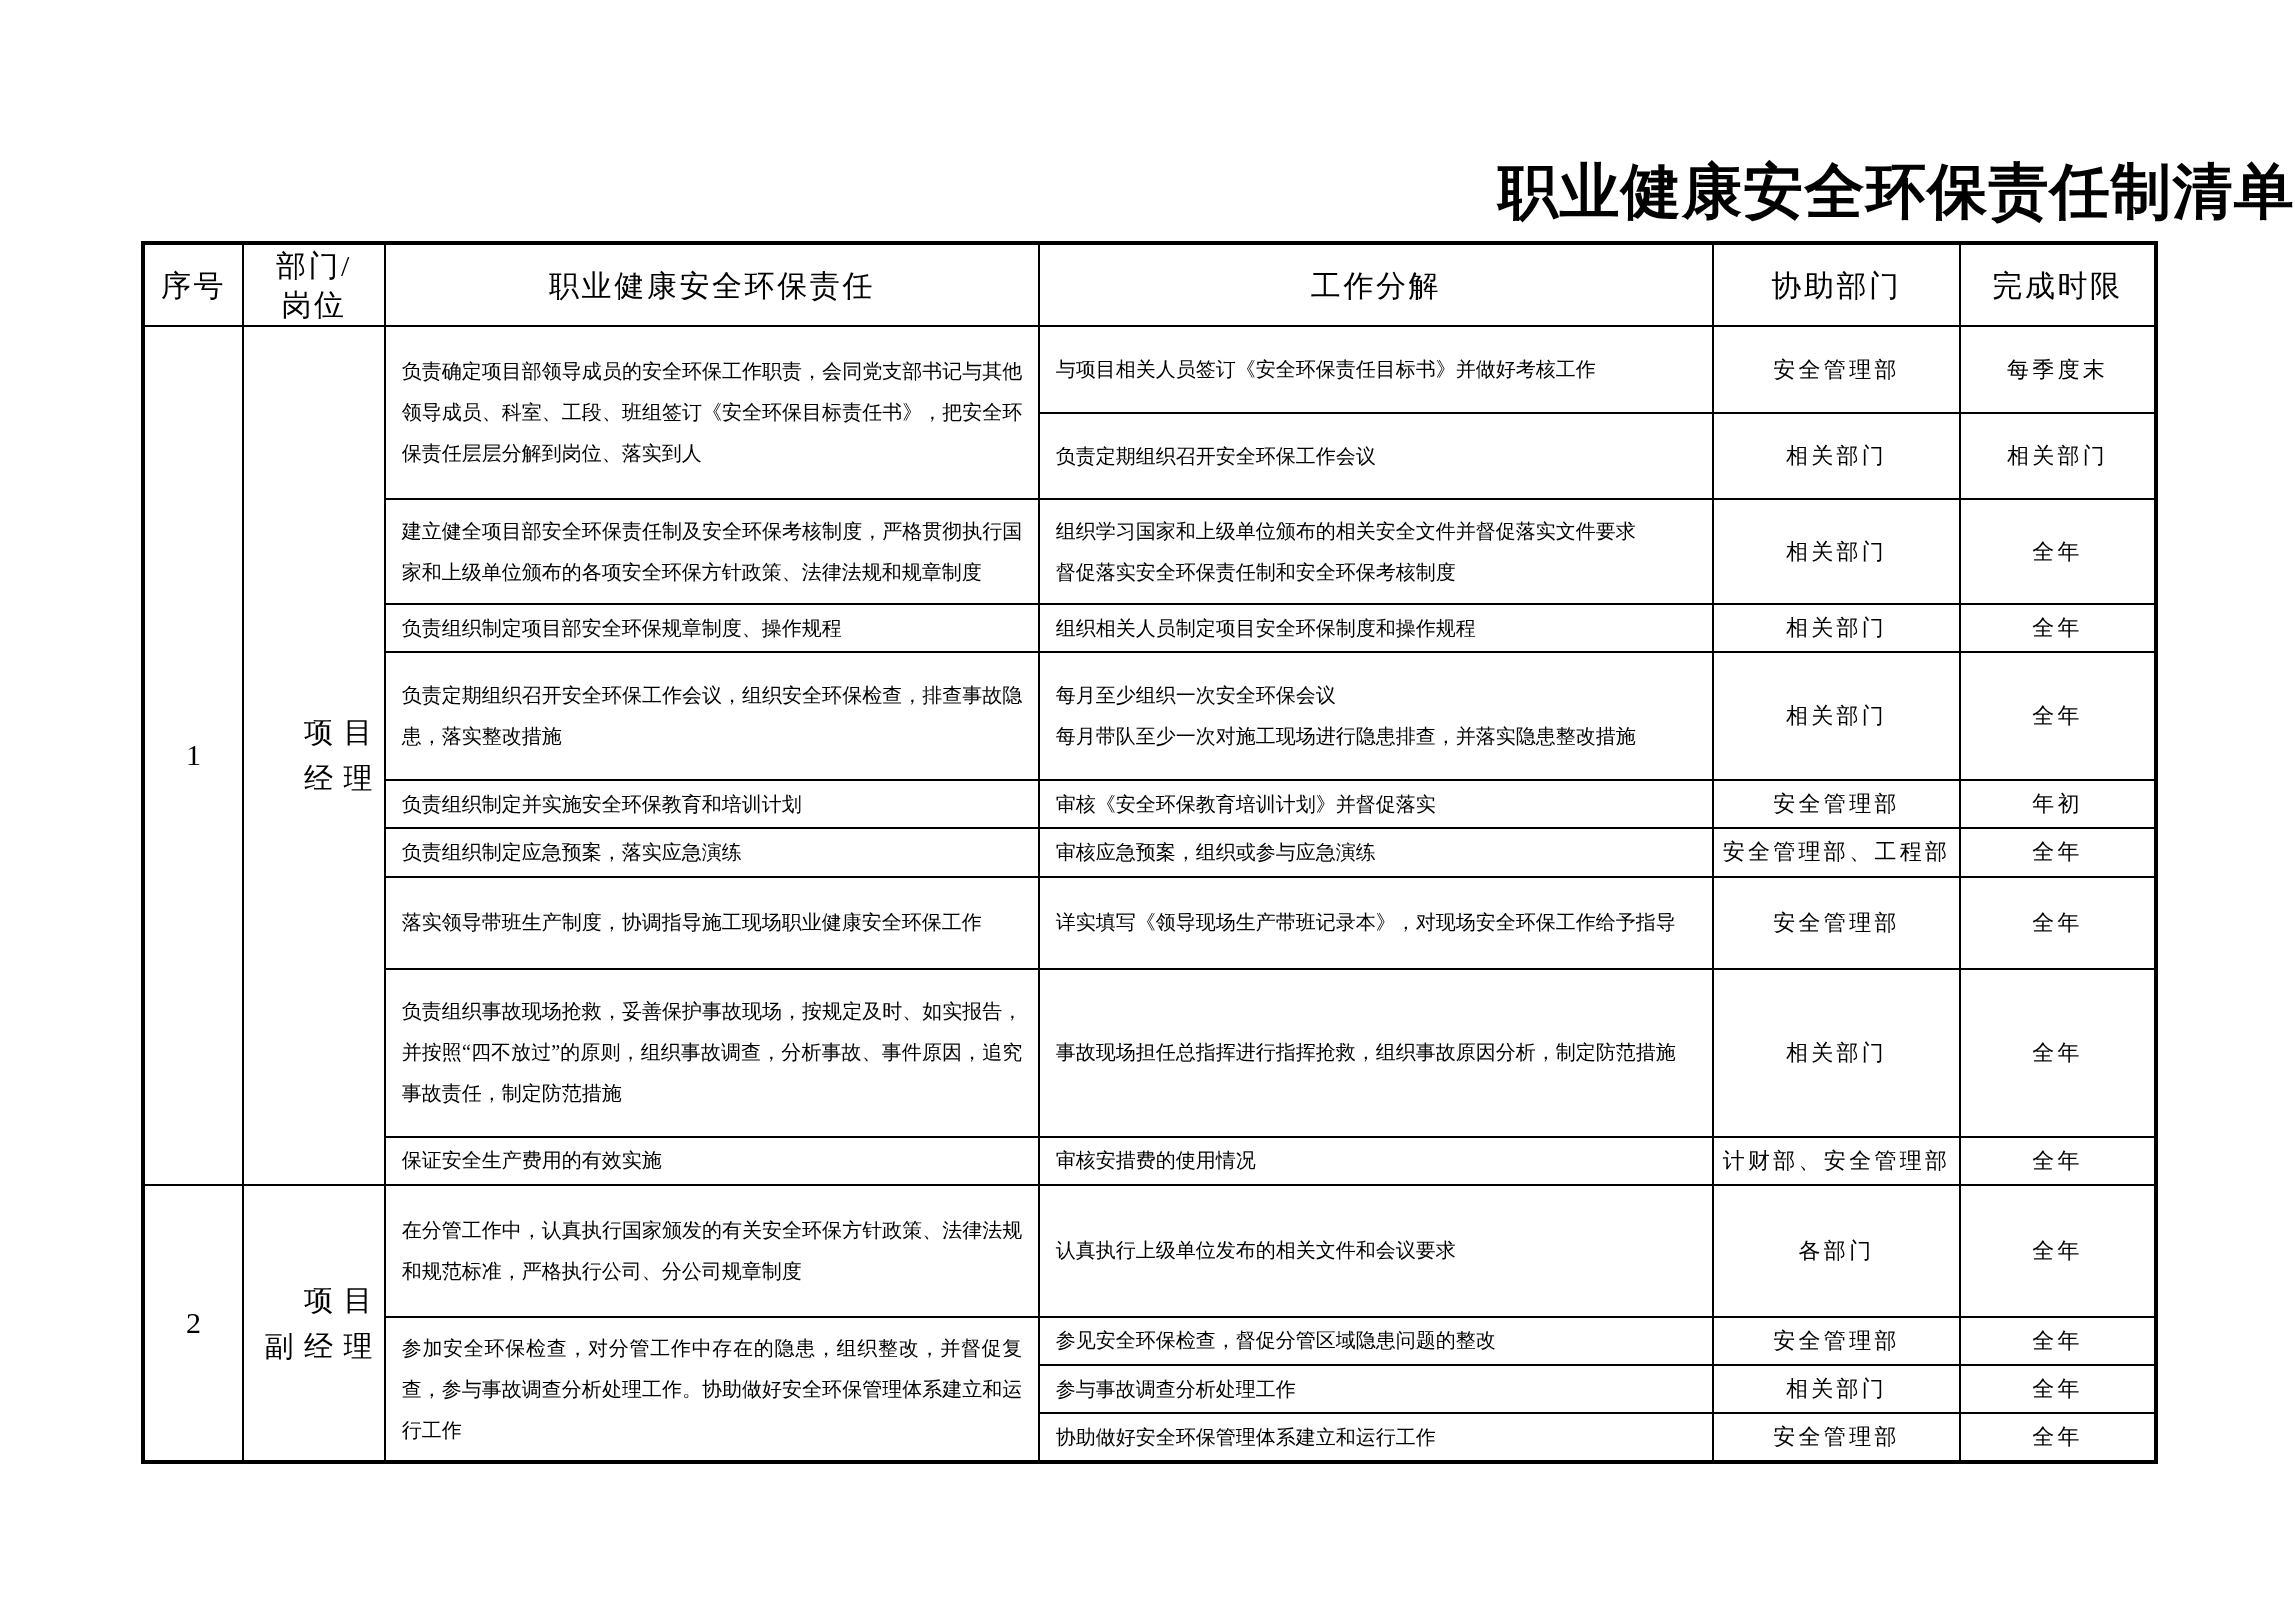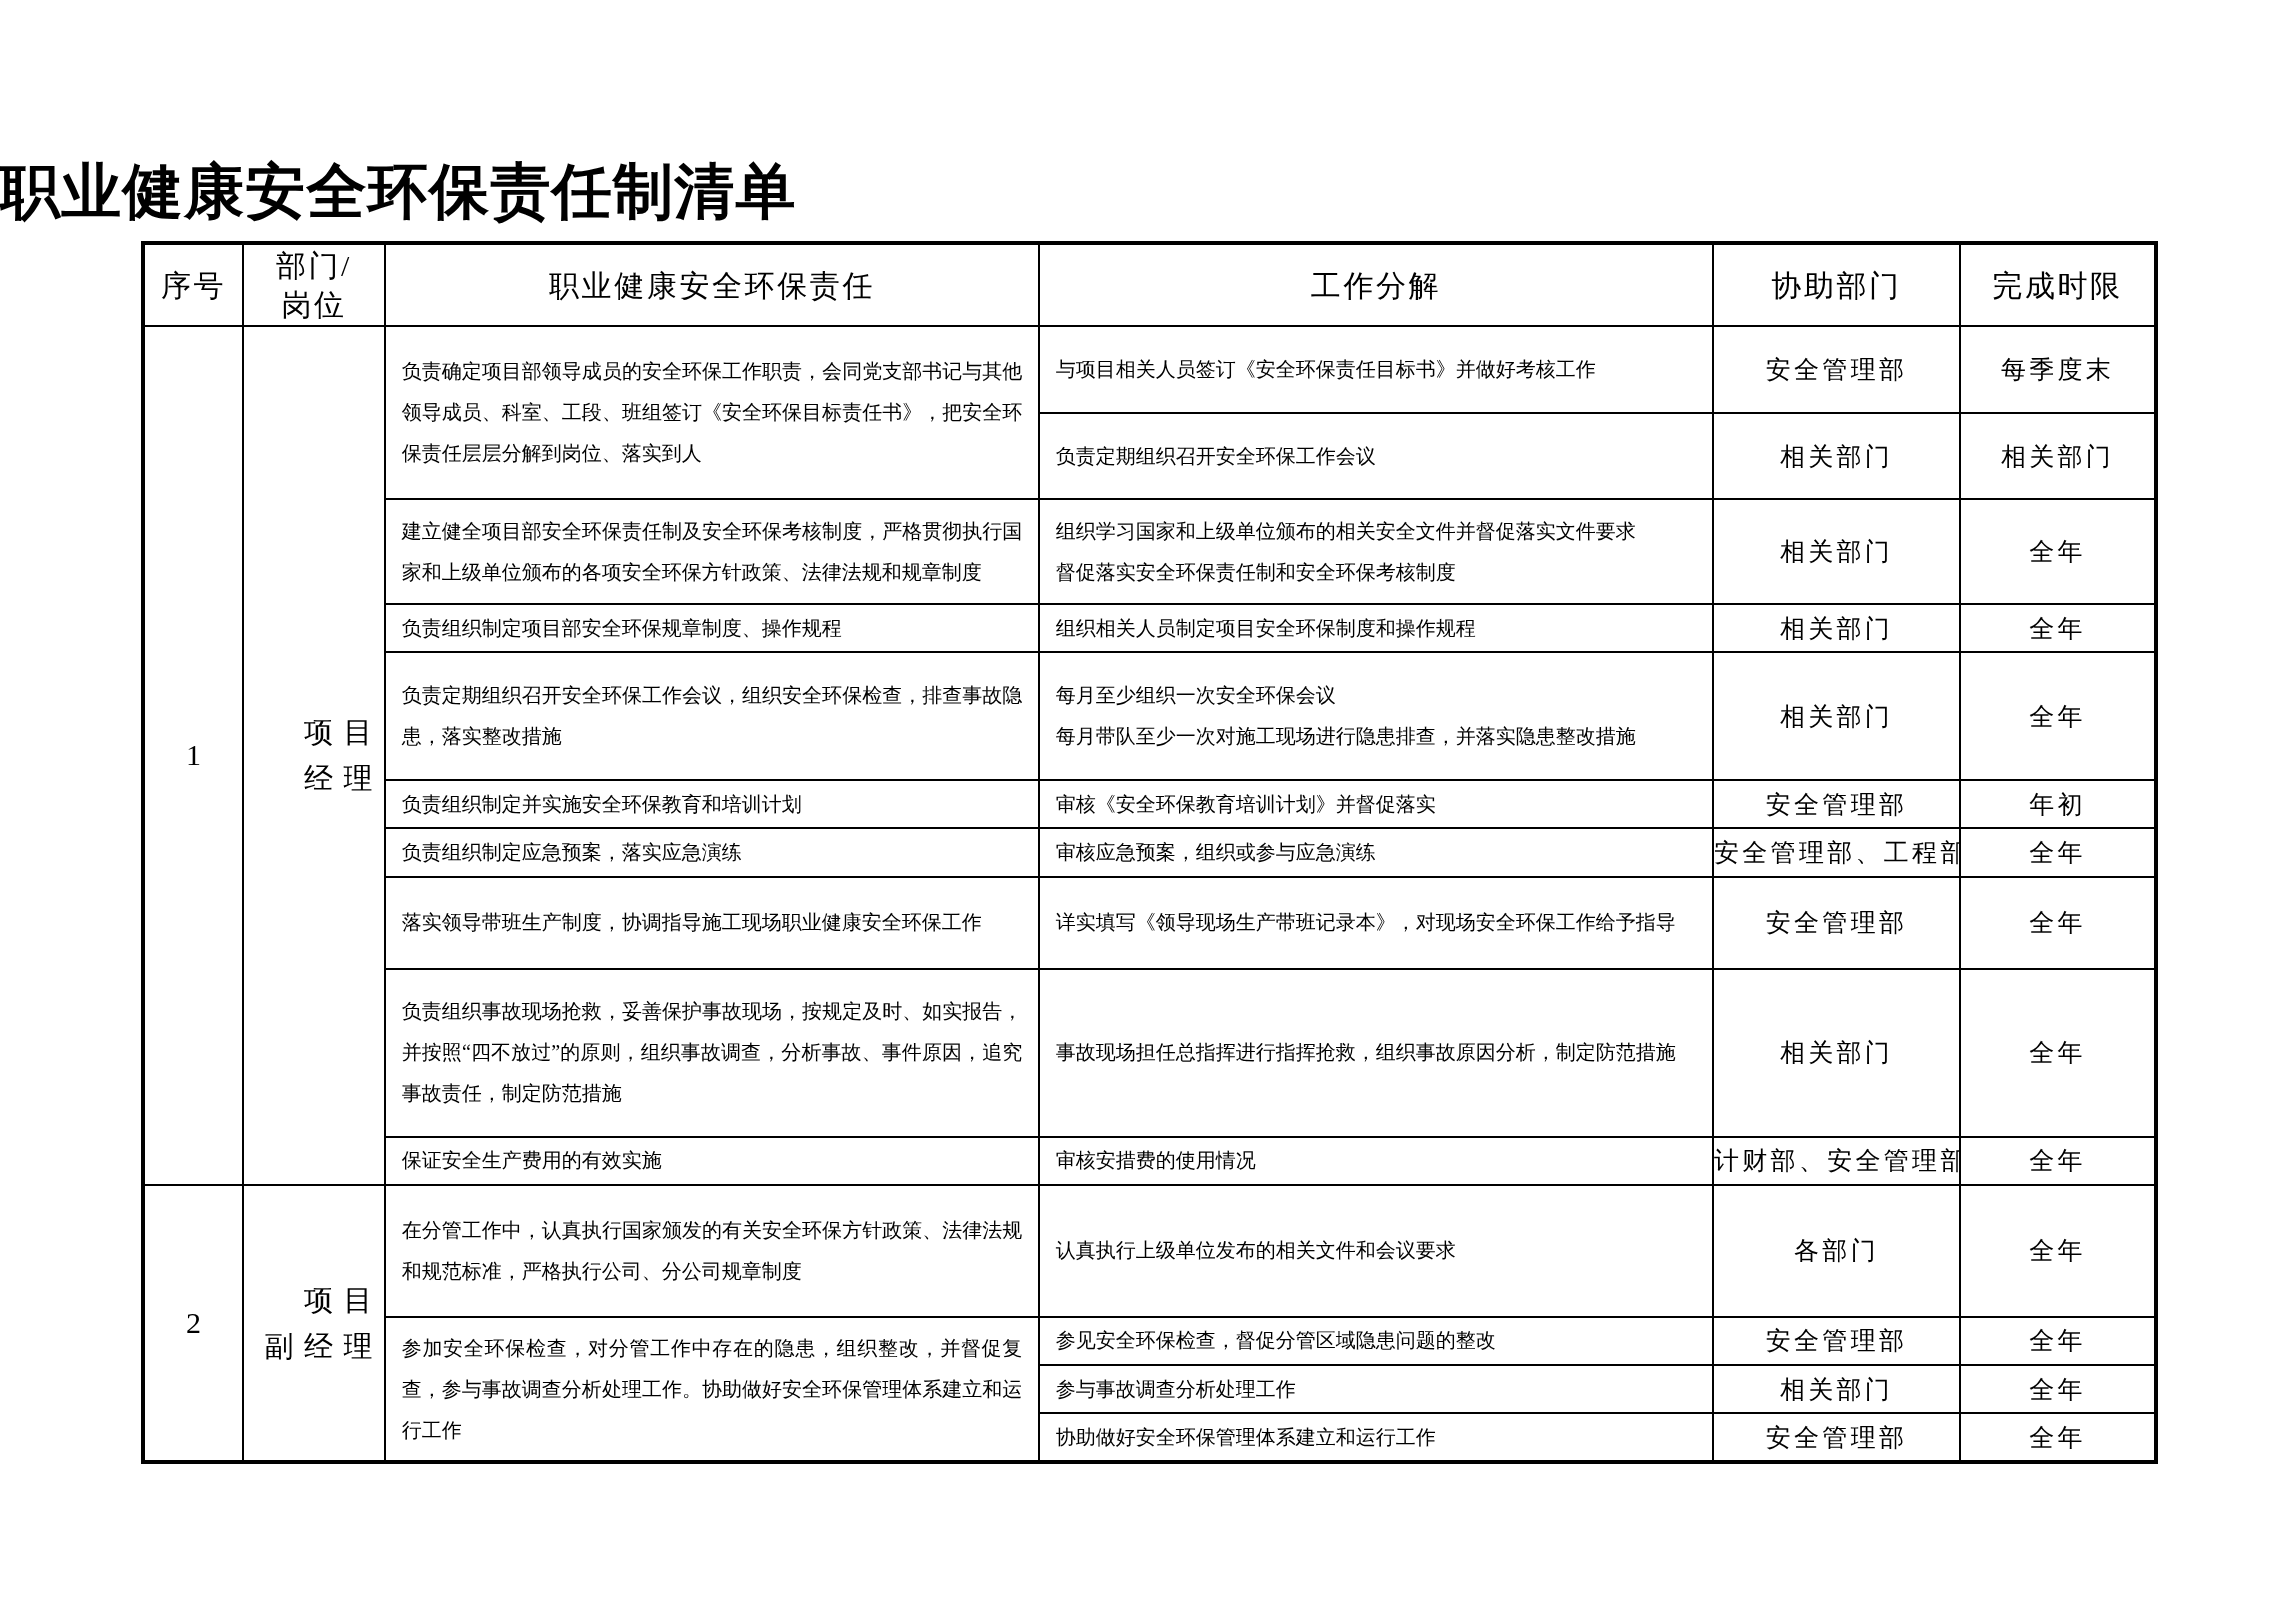--- a/index.html
+++ b/index.html
@@ -16,21 +16,21 @@
     width: 2295px;
     height: 1623px;
     background: #ffffff;
     overflow: hidden;
   }
   #doc-title {
     position: absolute;
     top: 152px;
     left: 0;
     width: 2295px;
-    text-align: left;
+    text-align: right;
     font-size: 60px;
     font-weight: 700;
     letter-spacing: 1.3px;
     white-space: nowrap;
   }
   table#resp-table {
     position: absolute;
     left: 141px;
     top: 241px;
     width: 2014px;
@@ -47,21 +47,21 @@
     font-weight: normal;
   }
   .hdr {
     font-size: 30px;
     font-weight: 700;
     text-align: center;
     letter-spacing: 2.6px;
     line-height: 1.3;
   }
   .ctr {
-    font-size: 25px;
+    font-size: 22px;
     text-align: center;
     letter-spacing: 3.3px;
     white-space: nowrap;
     padding: 0;
   }
   .num {
     font-size: 30px;
     text-align: center;
     letter-spacing: 0;
   }

